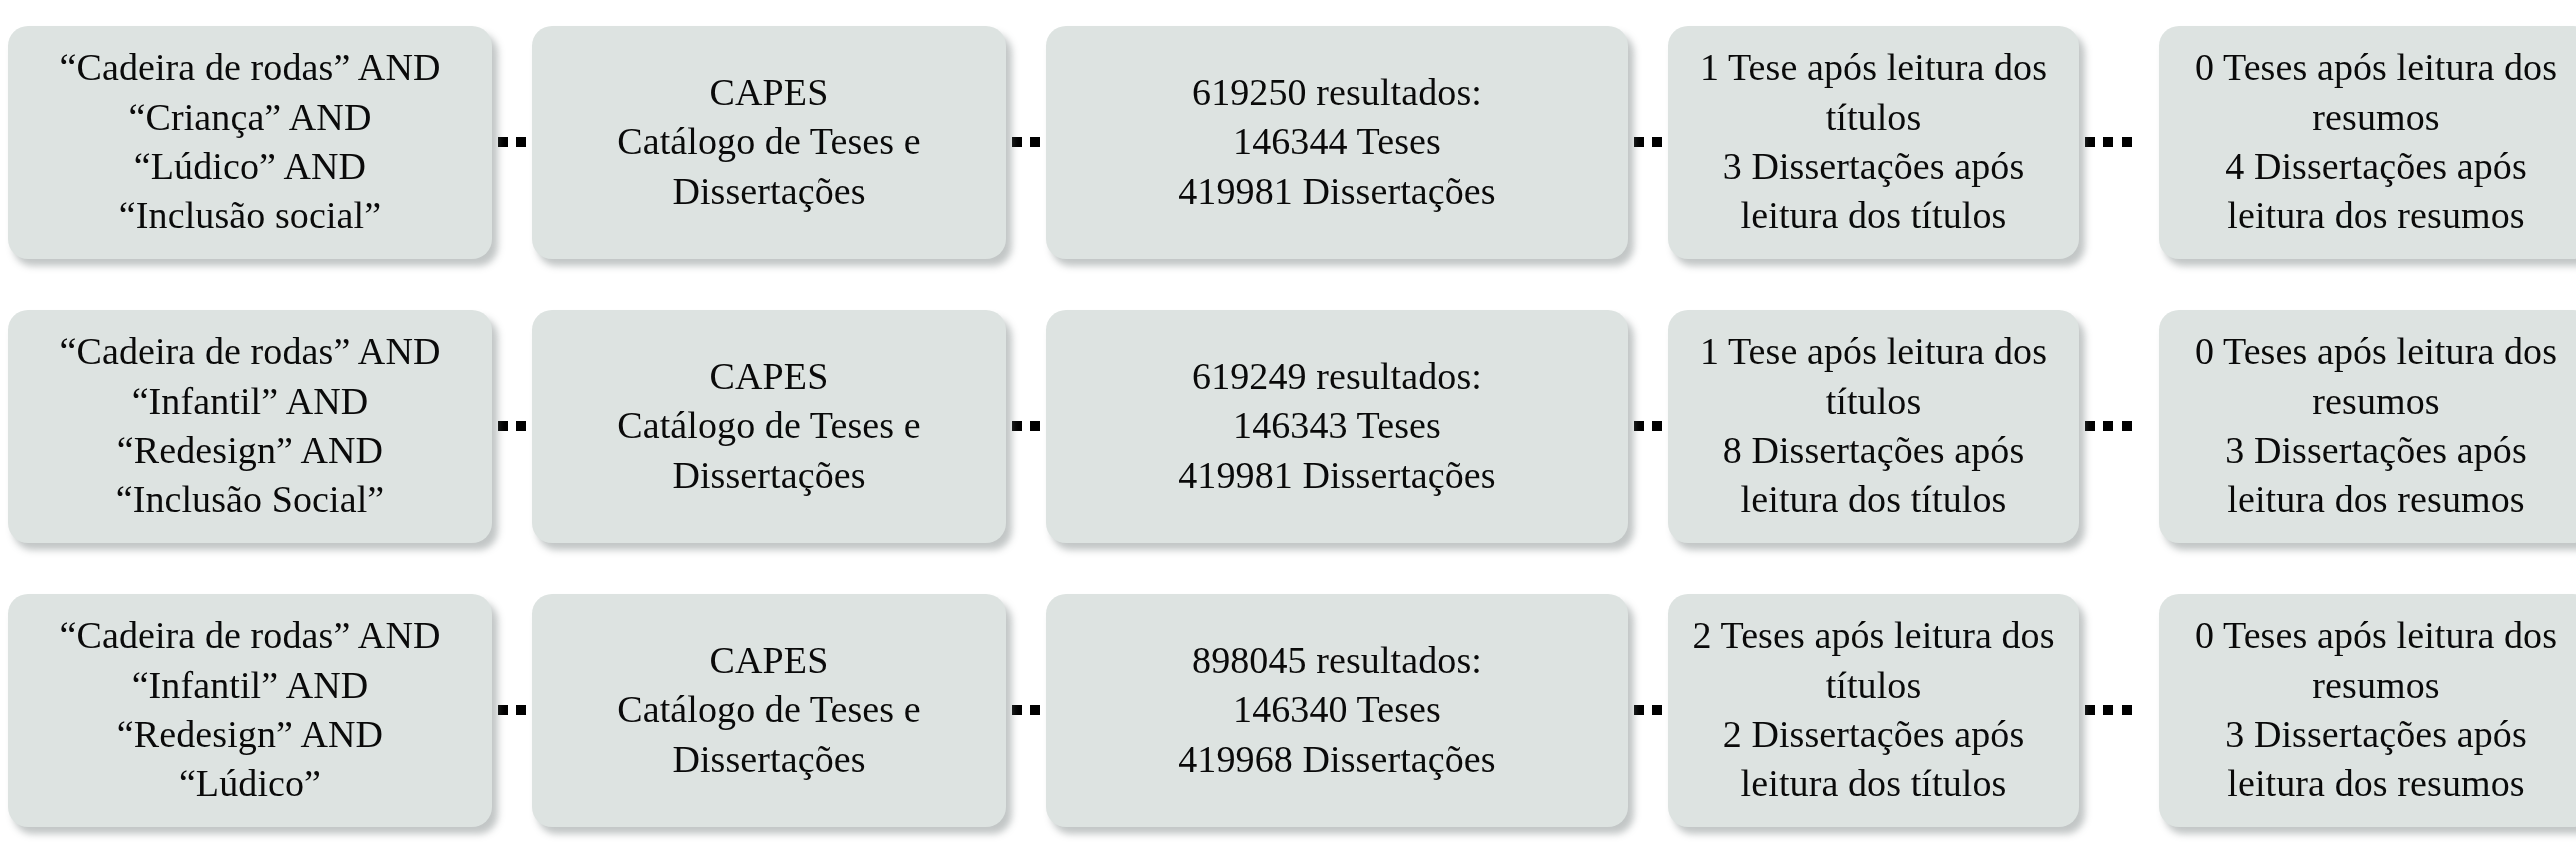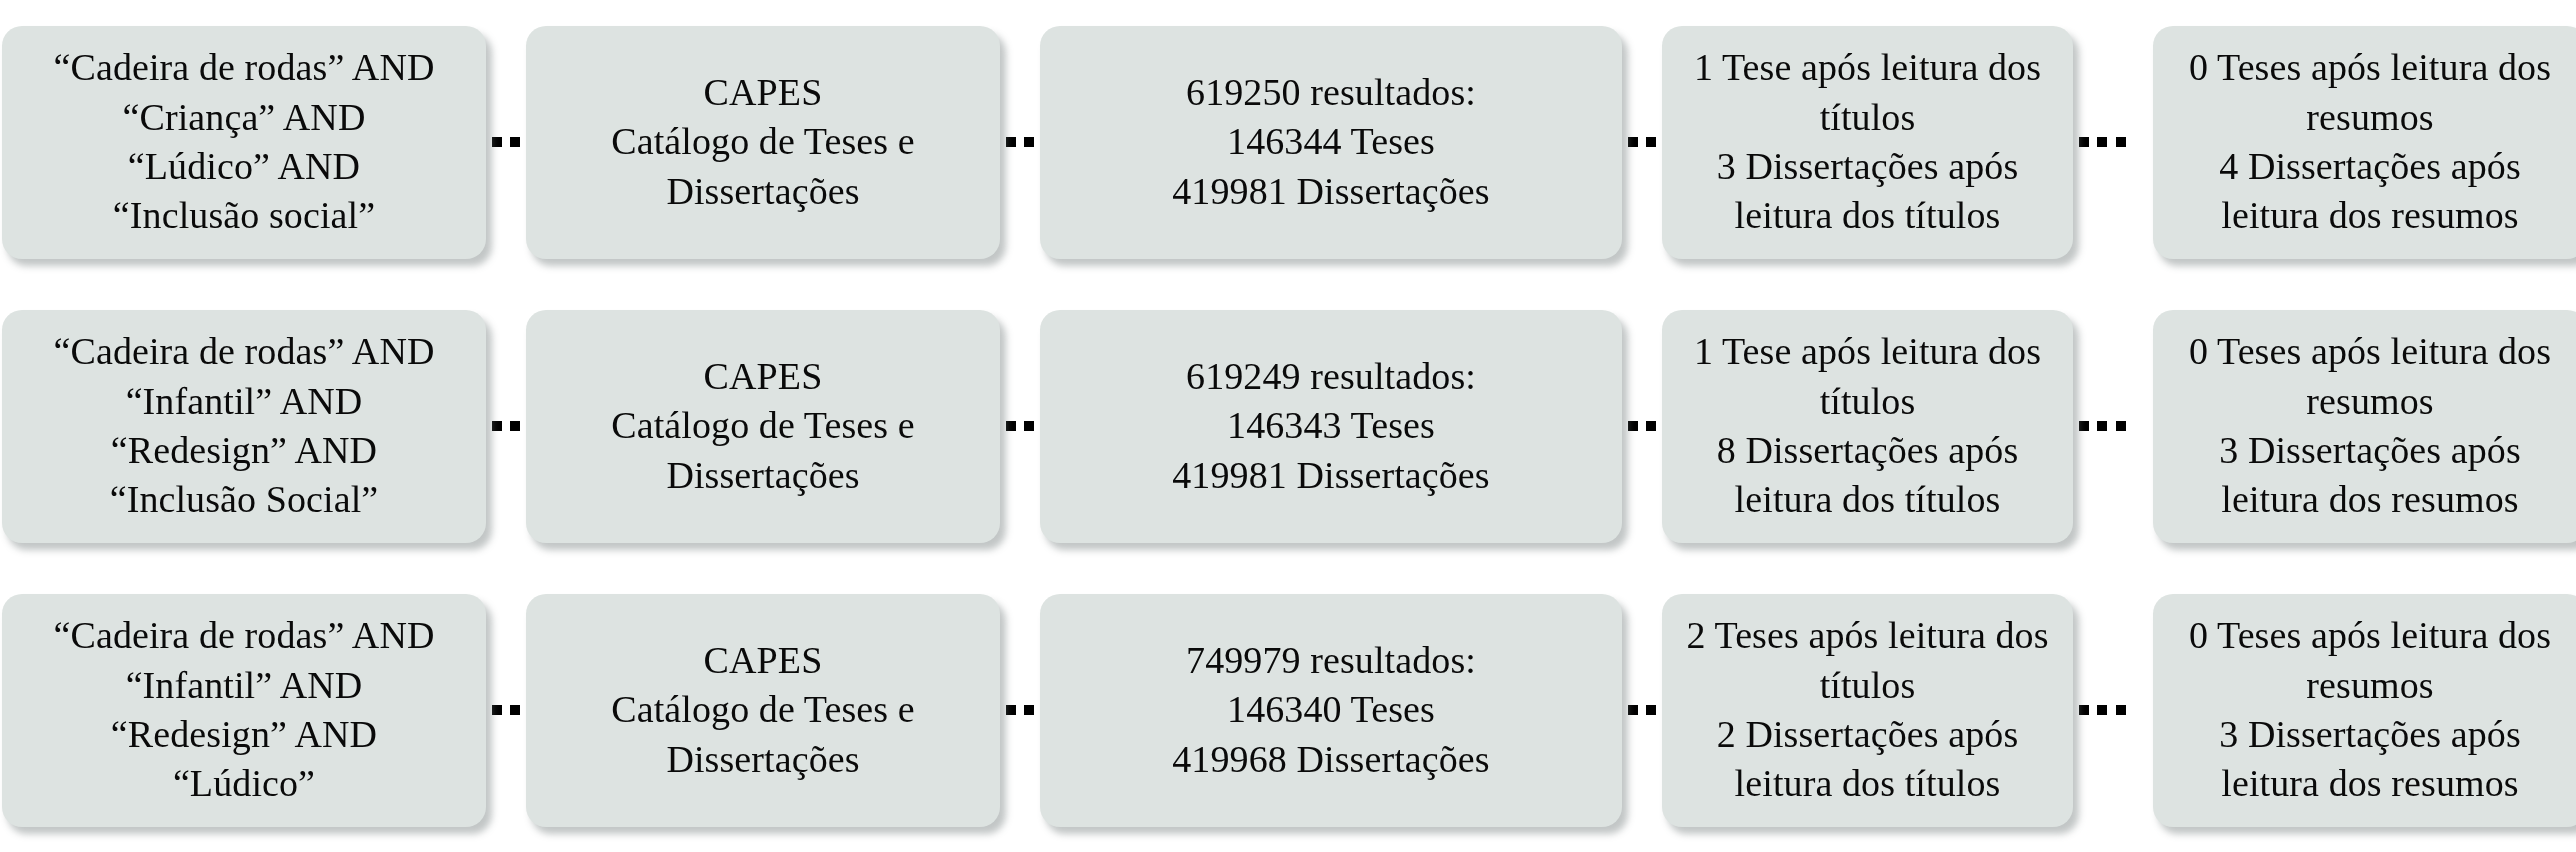--- a/index.html
+++ b/index.html
@@ -33,21 +33,21 @@
   
   .stage {
     position: relative;
     height: 233px;
     box-sizing: border-box;
     display: flex;
     align-items: center;
     justify-content: center;
     flex: 0 0 auto;
   }
-  .stage.s1 { width: 484px; margin-left: 2px; }
+  .stage.s1 { width: 484px; margin-left: 8px; }
   .stage.s2 { width: 474px; align-items: flex-end; }
   .stage.s3 { width: 582px; }
   .stage.s4 { width: 411px; align-items: center; }
   .stage.s5 { width: 474px; padding-left: 40px; }
 
   .box {
     width: 100%;
     height: 233px;
     background: #dde3e1;
     border-radius: 20px;
@@ -250,21 +250,21 @@
         </div>
       </div>
       <div class="connector">
         <span class="dot"></span>
         <span class="dot"></span>
         <span class="dot"></span>
         <span class="dot"></span>
       </div>
       <div class="stage s3">
         <div class="box">
-          <span class="line">749979 resultados:</span>
+          <span class="line">898045 resultados:</span>
           <span class="line">146340 Teses</span>
           <span class="line">419968 Dissertações</span>
         </div>
       </div>
       <div class="connector">
         <span class="dot"></span>
         <span class="dot"></span>
         <span class="dot"></span>
         <span class="dot"></span>
       </div>

